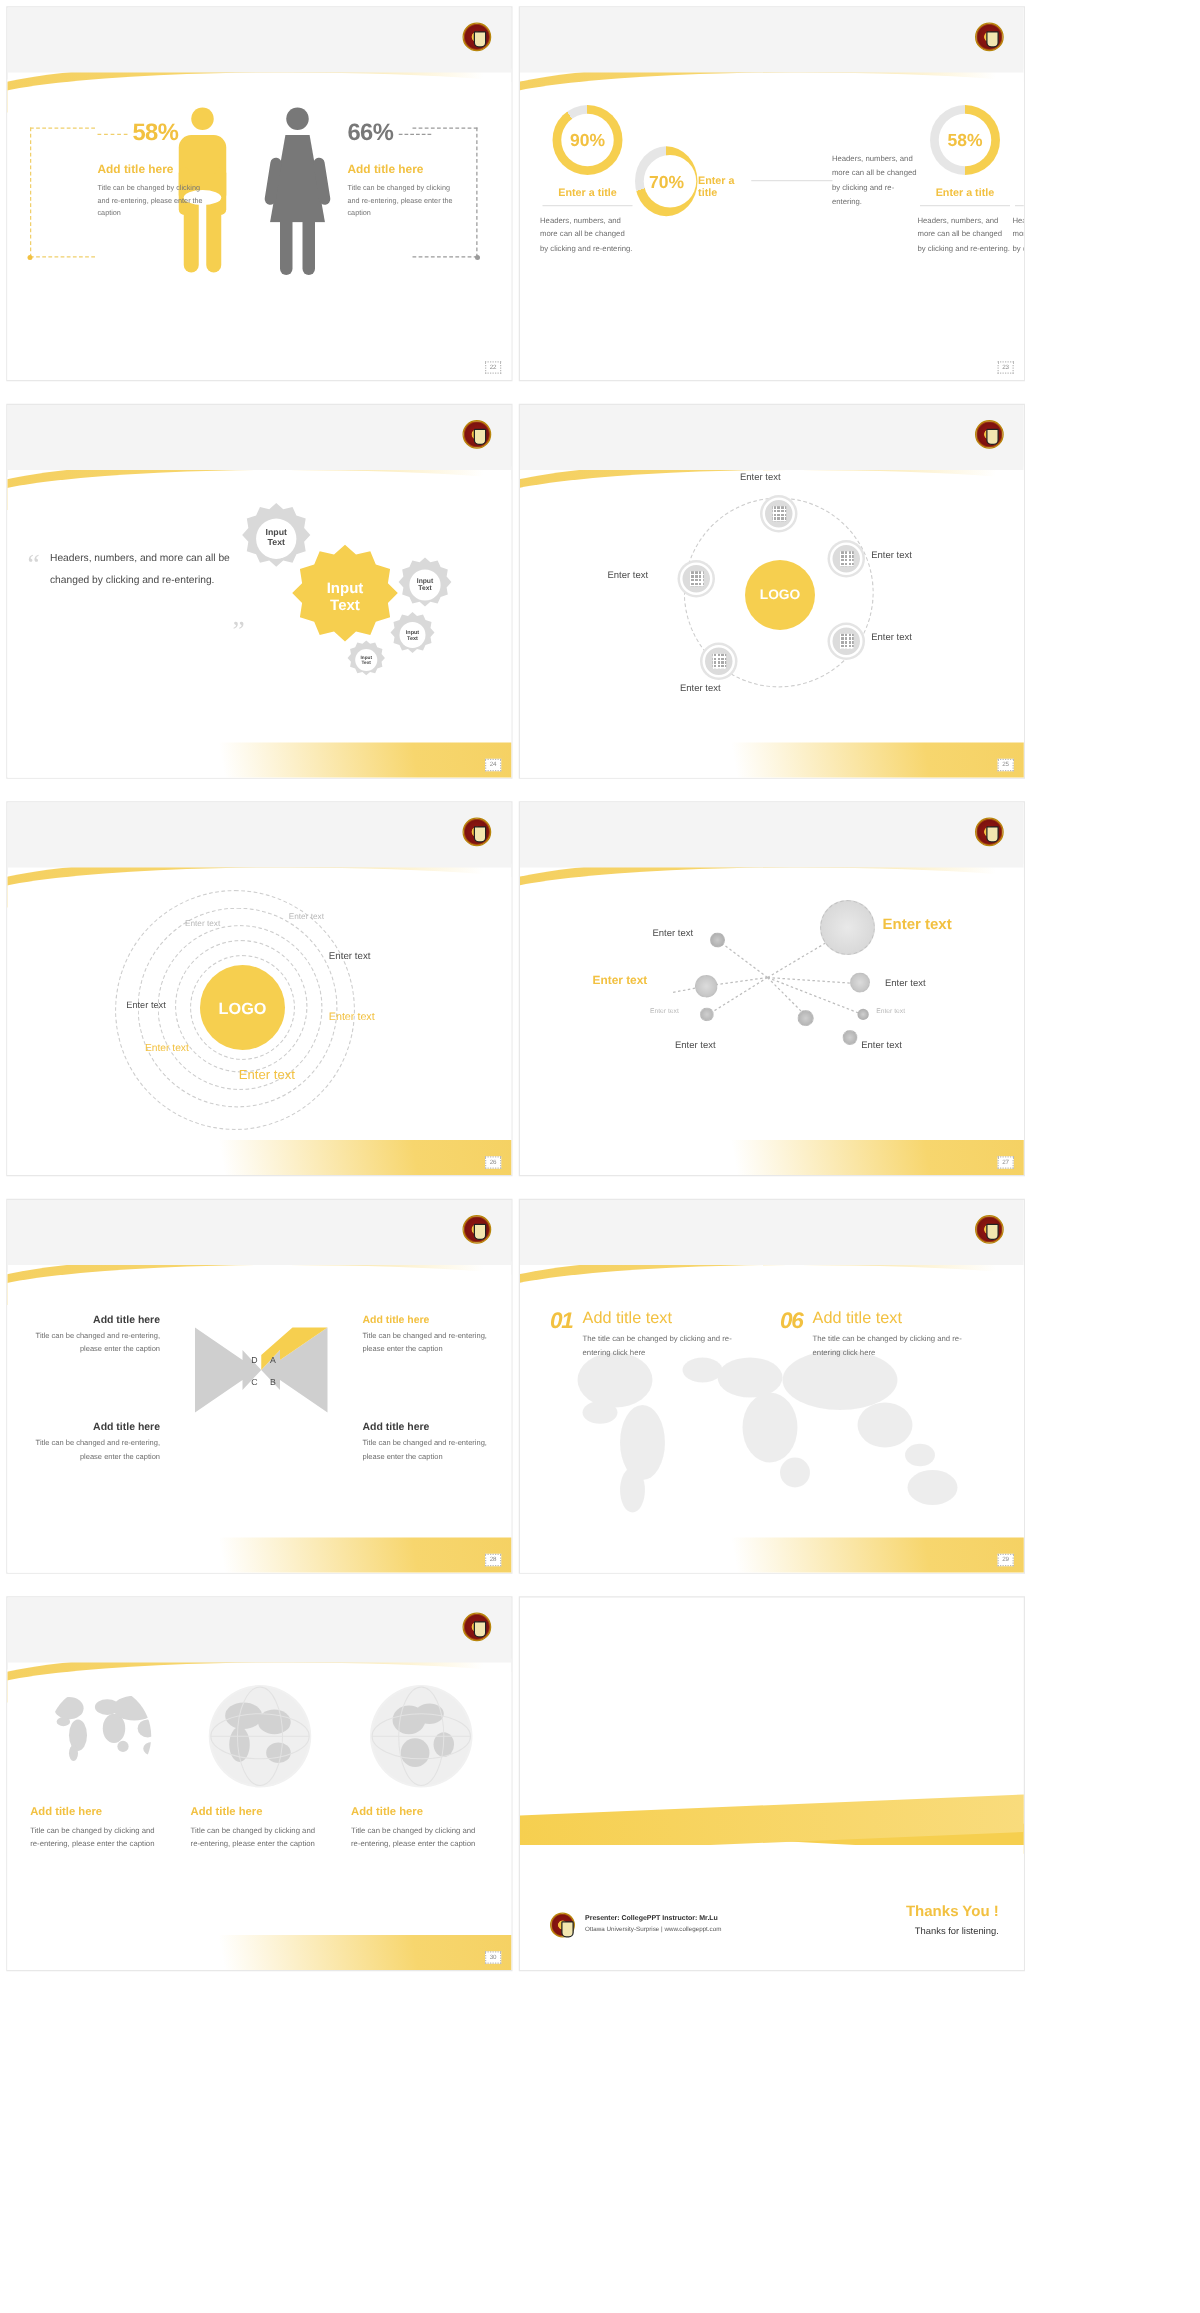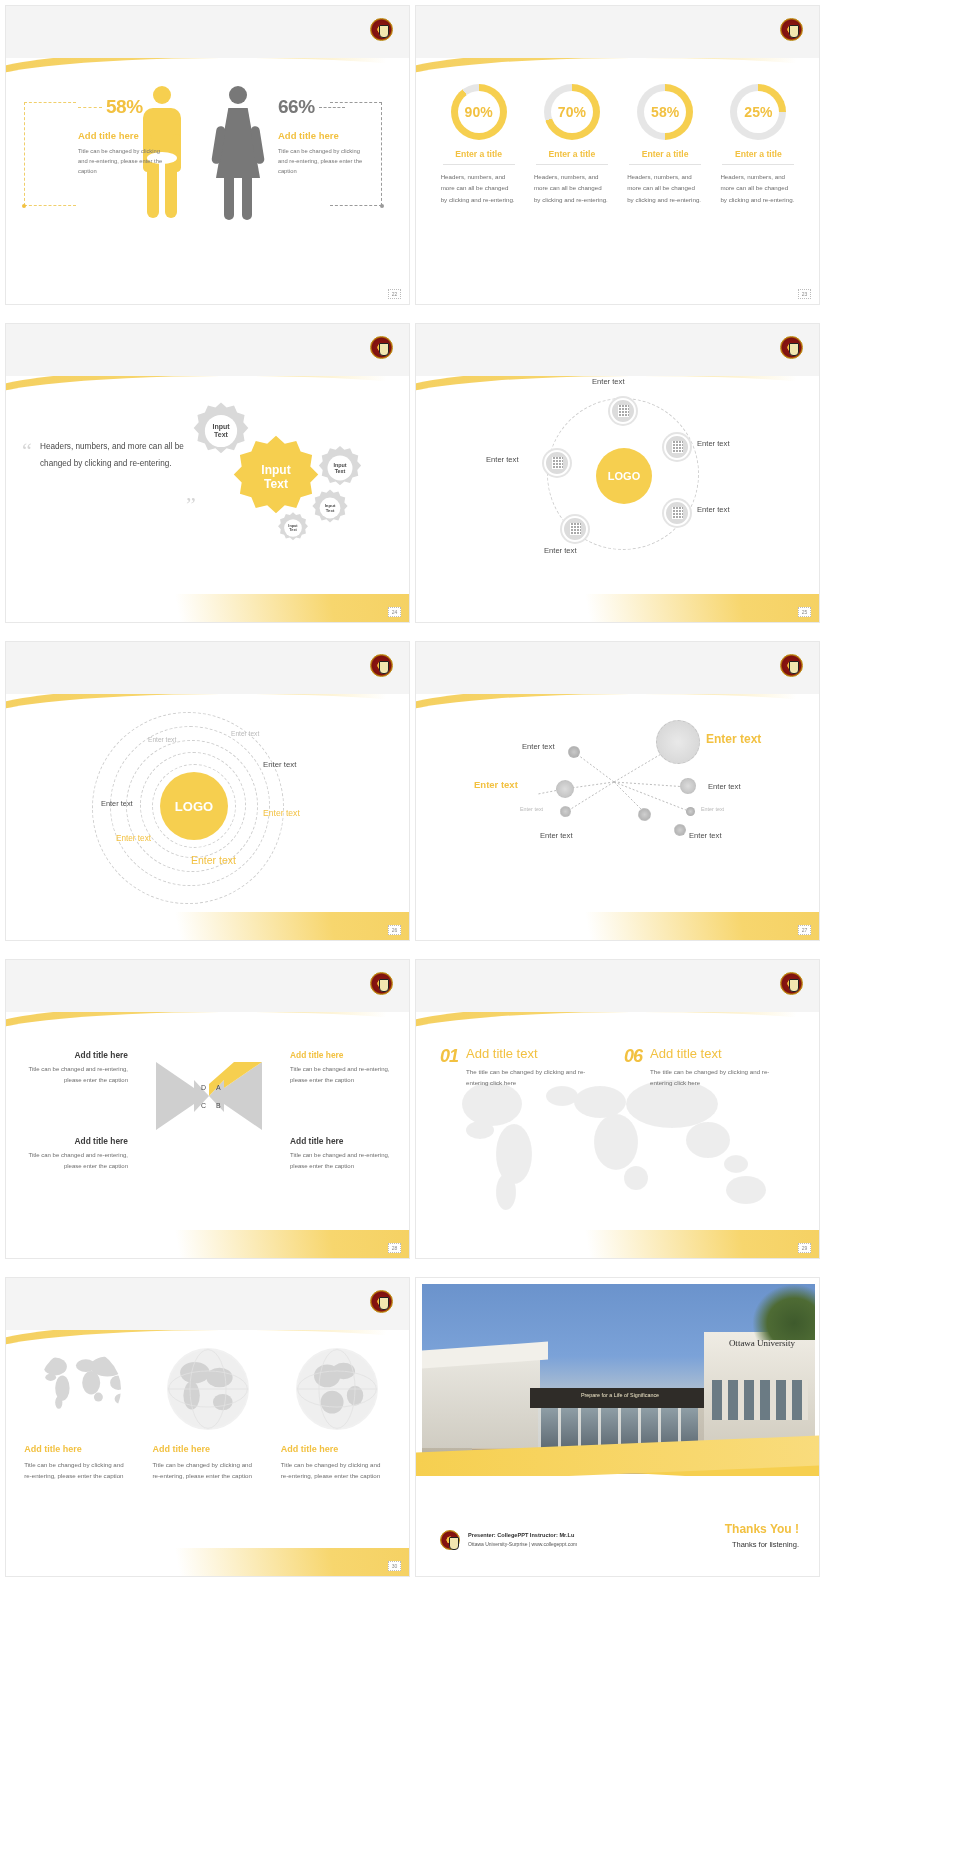--- a/index.html
+++ b/index.html
@@ -239,21 +239,21 @@
     <div class="canvas">
       <div style="display:flex;justify-content:space-around;padding:26px 16px 0;">
         <div style="display:flex;flex-direction:column;align-items:center;">
           <div class="donut" style="background:conic-gradient(#f6cf4f 0deg 324deg,#e6e6e6 324deg 360deg);">
             <span>90%</span>
           </div>
           <div class="dlabel">Enter a title</div>
           <div class="drule"></div>
           <div class="dtext">Headers, numbers, and more can all be changed by clicking and re-entering.</div>
         </div>
-        <div style="display:flex;flex-direction:column;align-items:center;">
+        <div style="display:flex;flex-direction:row;align-items:center;">
           <div class="donut" style="background:conic-gradient(#f6cf4f 0deg 252deg,#e6e6e6 252deg 360deg);">
             <span>70%</span>
           </div>
           <div class="dlabel">Enter a title</div>
           <div class="drule"></div>
           <div class="dtext">Headers, numbers, and more can all be changed by clicking and re-entering.</div>
         </div>
         <div style="display:flex;flex-direction:column;align-items:center;">
           <div class="donut" style="background:conic-gradient(#f6cf4f 0deg 180deg,#e6e6e6 180deg 360deg);">
             <span>58%</span>
@@ -619,40 +619,20 @@
           </div>
           <div class="gt">Add title here</div>
           <div class="gc" style="margin-top:5px;">Title can be changed by clicking and re-entering, please enter the caption</div>
         </div>
       </div>
     </div>
     <div class="pagenum">30</div>
   </div>
 
   <div class="slide" style="background:#fff;">
-    <div class="photo">
-
-      <div style="position:absolute;left:0;top:76px;width:118px;height:114px;background:linear-gradient(180deg,#e7e5de,#c9c5ba);"></div>
-      <div style="position:absolute;left:0;top:62px;width:126px;height:18px;background:#f2f0ea;transform:skewY(-4deg);"></div>
-
-      <div style="position:absolute;left:108px;top:104px;width:176px;height:20px;background:#2f2c28;"></div>
-      <div style="position:absolute;left:118px;top:108px;width:160px;text-align:center;font-size:5.4px;color:#efe6c8;">Prepare for a Life of Significance</div>
-      <div style="position:absolute;left:116px;top:124px;width:160px;height:48px;background:linear-gradient(180deg,#8f9ea6,#55616a);"></div>
-      <div style="position:absolute;left:116px;top:124px;width:160px;height:48px;background:repeating-linear-gradient(90deg,rgba(230,230,225,.85) 0 3px,transparent 3px 20px);"></div>
-
-      <div style="position:absolute;left:282px;top:48px;width:111px;height:126px;background:linear-gradient(180deg,#efece4,#cfcabd);"></div>
-      <div style="position:absolute;left:292px;top:54px;width:96px;text-align:center;font-size:9px;font-family:'Liberation Serif',serif;color:#2b2b2b;">Ottawa University</div>
-      <div style="position:absolute;left:290px;top:96px;width:96px;height:40px;background:repeating-linear-gradient(90deg,#6b7b84 0 10px,#e4e0d6 10px 16px);"></div>
-
-      <div style="position:absolute;left:330px;top:0;width:70px;height:56px;background:radial-gradient(ellipse at 60% 70%,#3e5a2c 0%,#4e6b34 45%,rgba(78,107,52,0) 70%);"></div>
-
-      <div style="position:absolute;left:0;bottom:0;width:100%;height:26px;background:linear-gradient(180deg,#bdb6a6,#a79f8e);"></div>
-      <div style="position:absolute;left:50px;bottom:0;width:190px;height:26px;background:repeating-linear-gradient(0deg,#b5a48c 0 4px,#cfc2ab 4px 7px);"></div>
-      <div style="position:absolute;left:250px;bottom:8px;width:120px;height:22px;background:#6e6a5c;"></div>
-    </div>
 
     <div style="position:absolute;left:-4px;top:166px;width:412px;height:30px;background:linear-gradient(90deg,#f6cf4f,#f9dc7d);transform:rotate(-2.4deg);z-index:3;"></div>
     <div style="position:absolute;left:200px;top:176px;width:215px;height:24px;background:#f6cf4f;transform:rotate(3deg);z-index:2;"></div>
     <div style="position:absolute;left:0;top:198px;width:405px;height:102px;background:#fff;z-index:4;"></div>
     <div class="crest" style="right:auto;left:24px;top:252px;width:20px;height:20px;z-index:6;"></div>
     <div style="position:absolute;left:52px;top:252px;z-index:6;">
       <div class="pres">Presenter: CollegePPT   Instructor: Mr.Lu</div>
       <div class="pres2">Ottawa University-Surprise  |  www.collegeppt.com</div>
     </div>
     <div style="position:absolute;right:20px;top:244px;text-align:right;z-index:6;">

